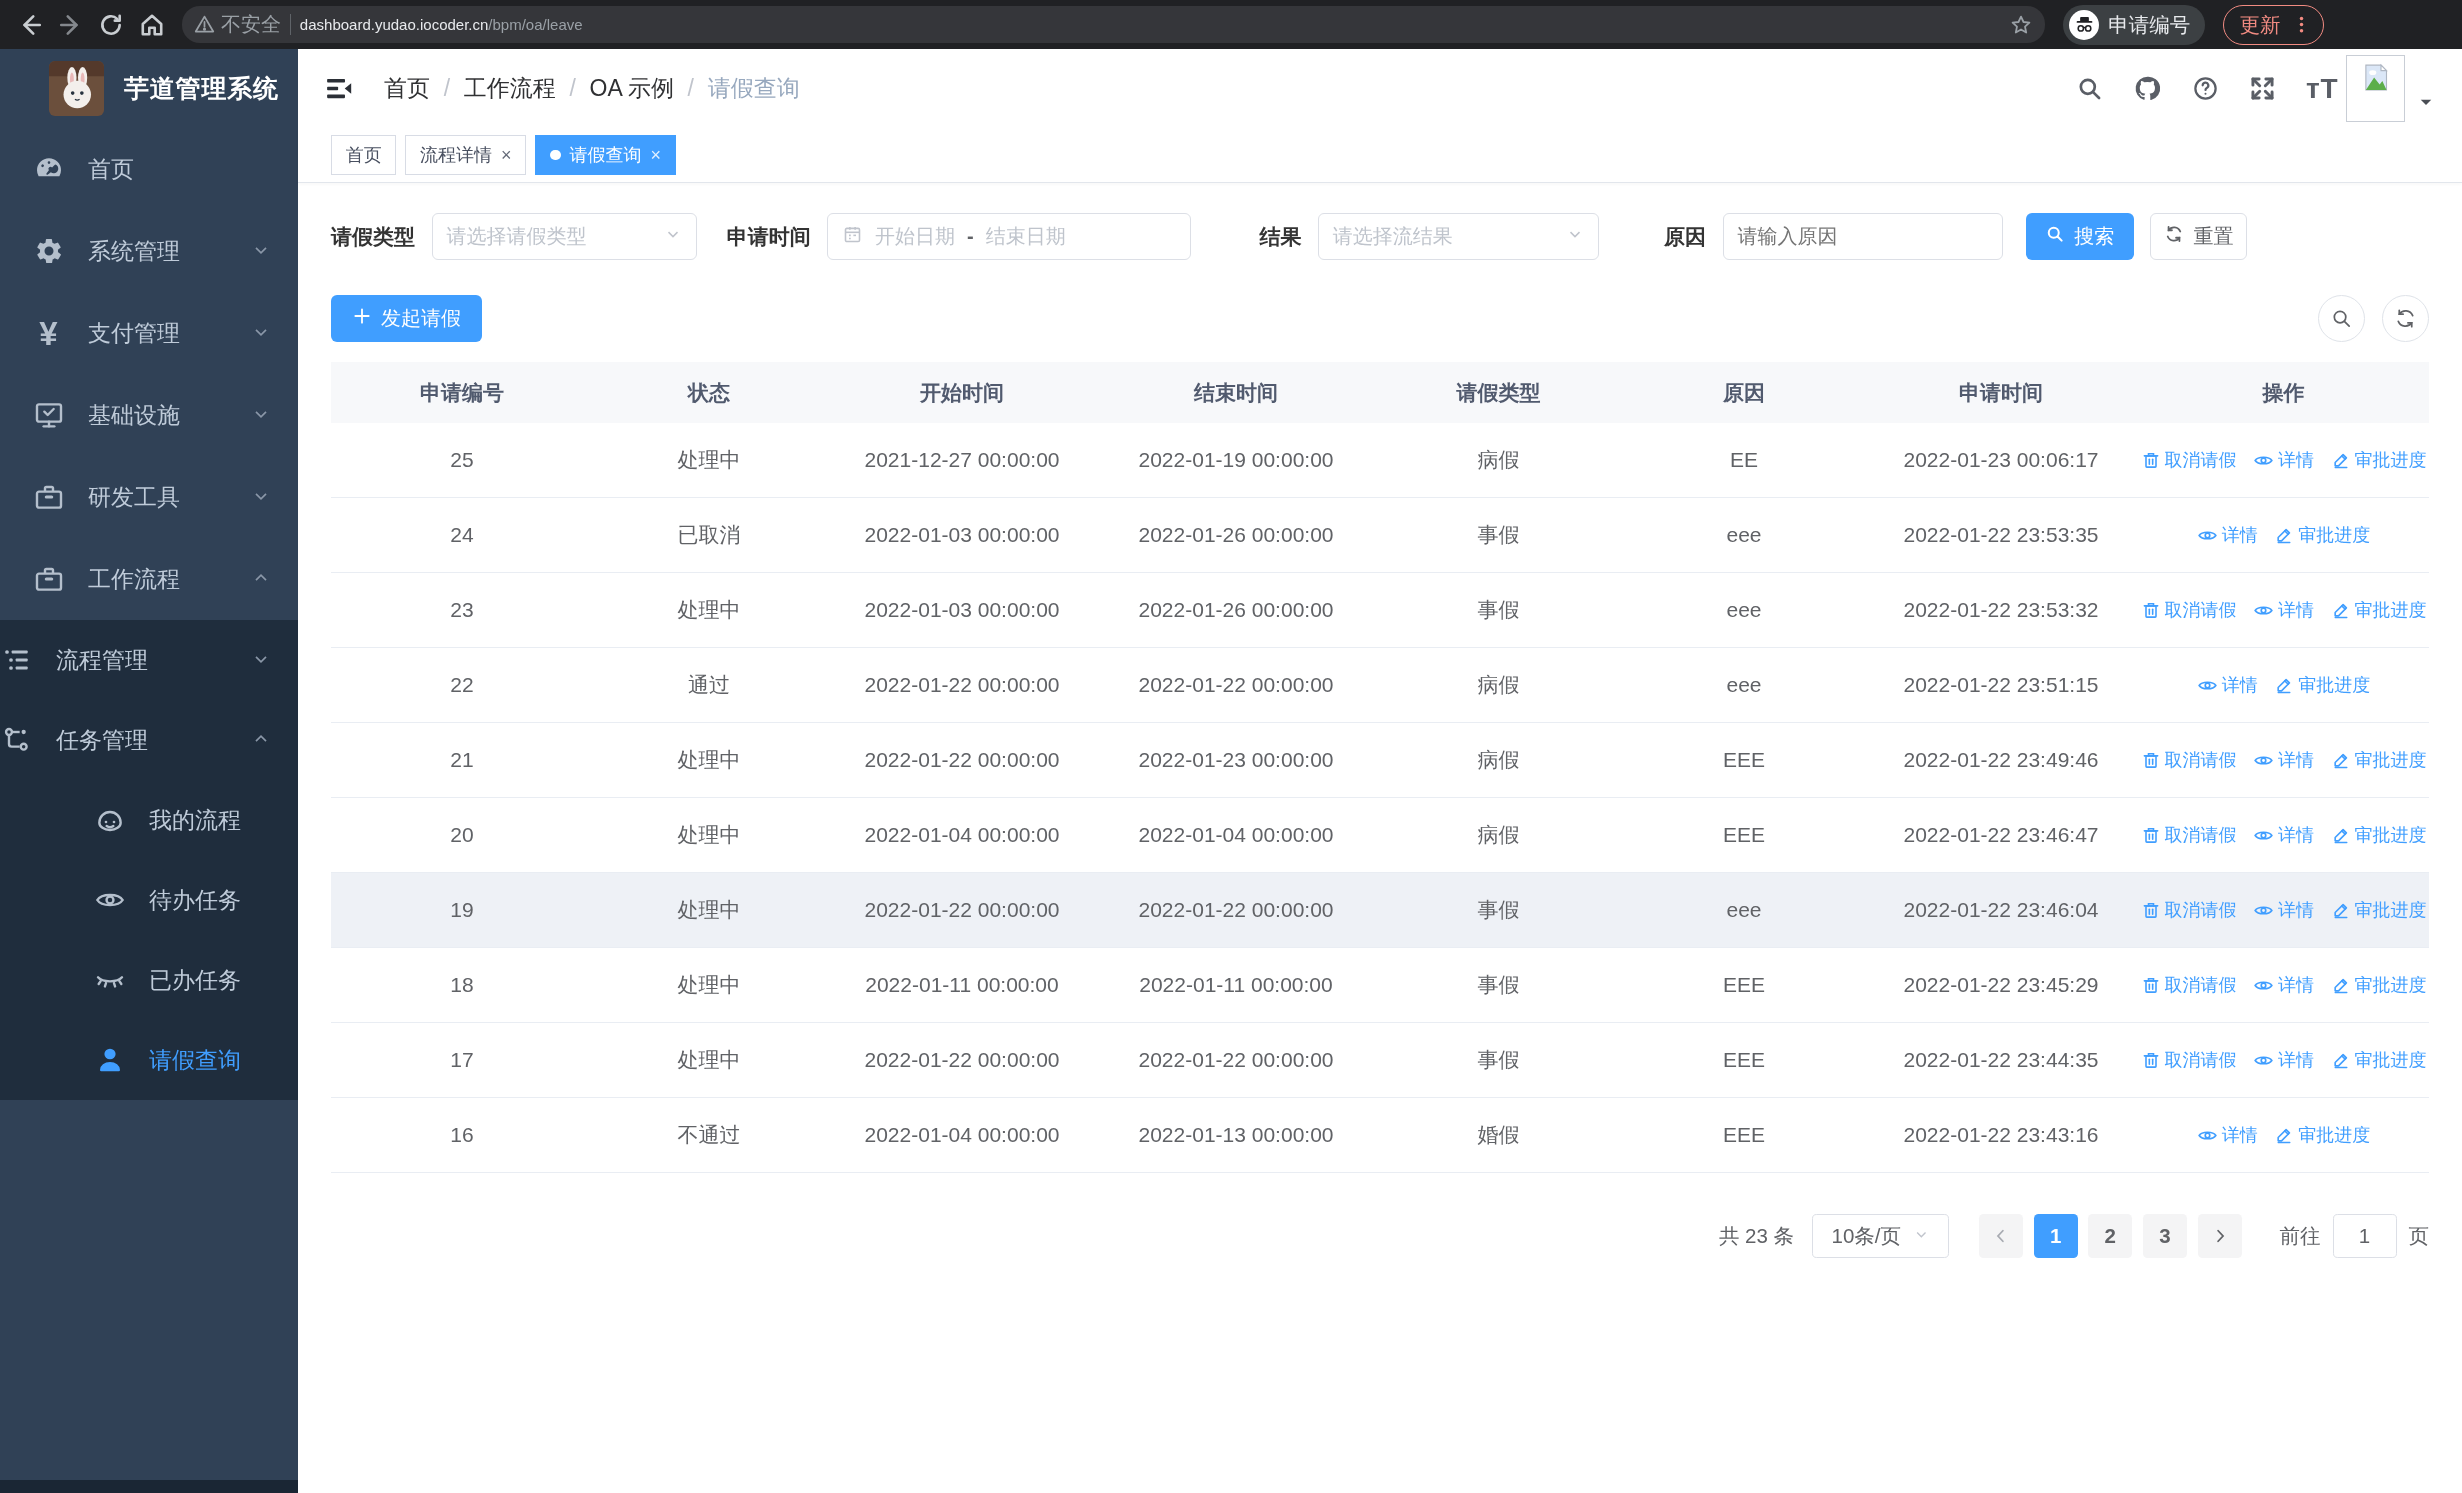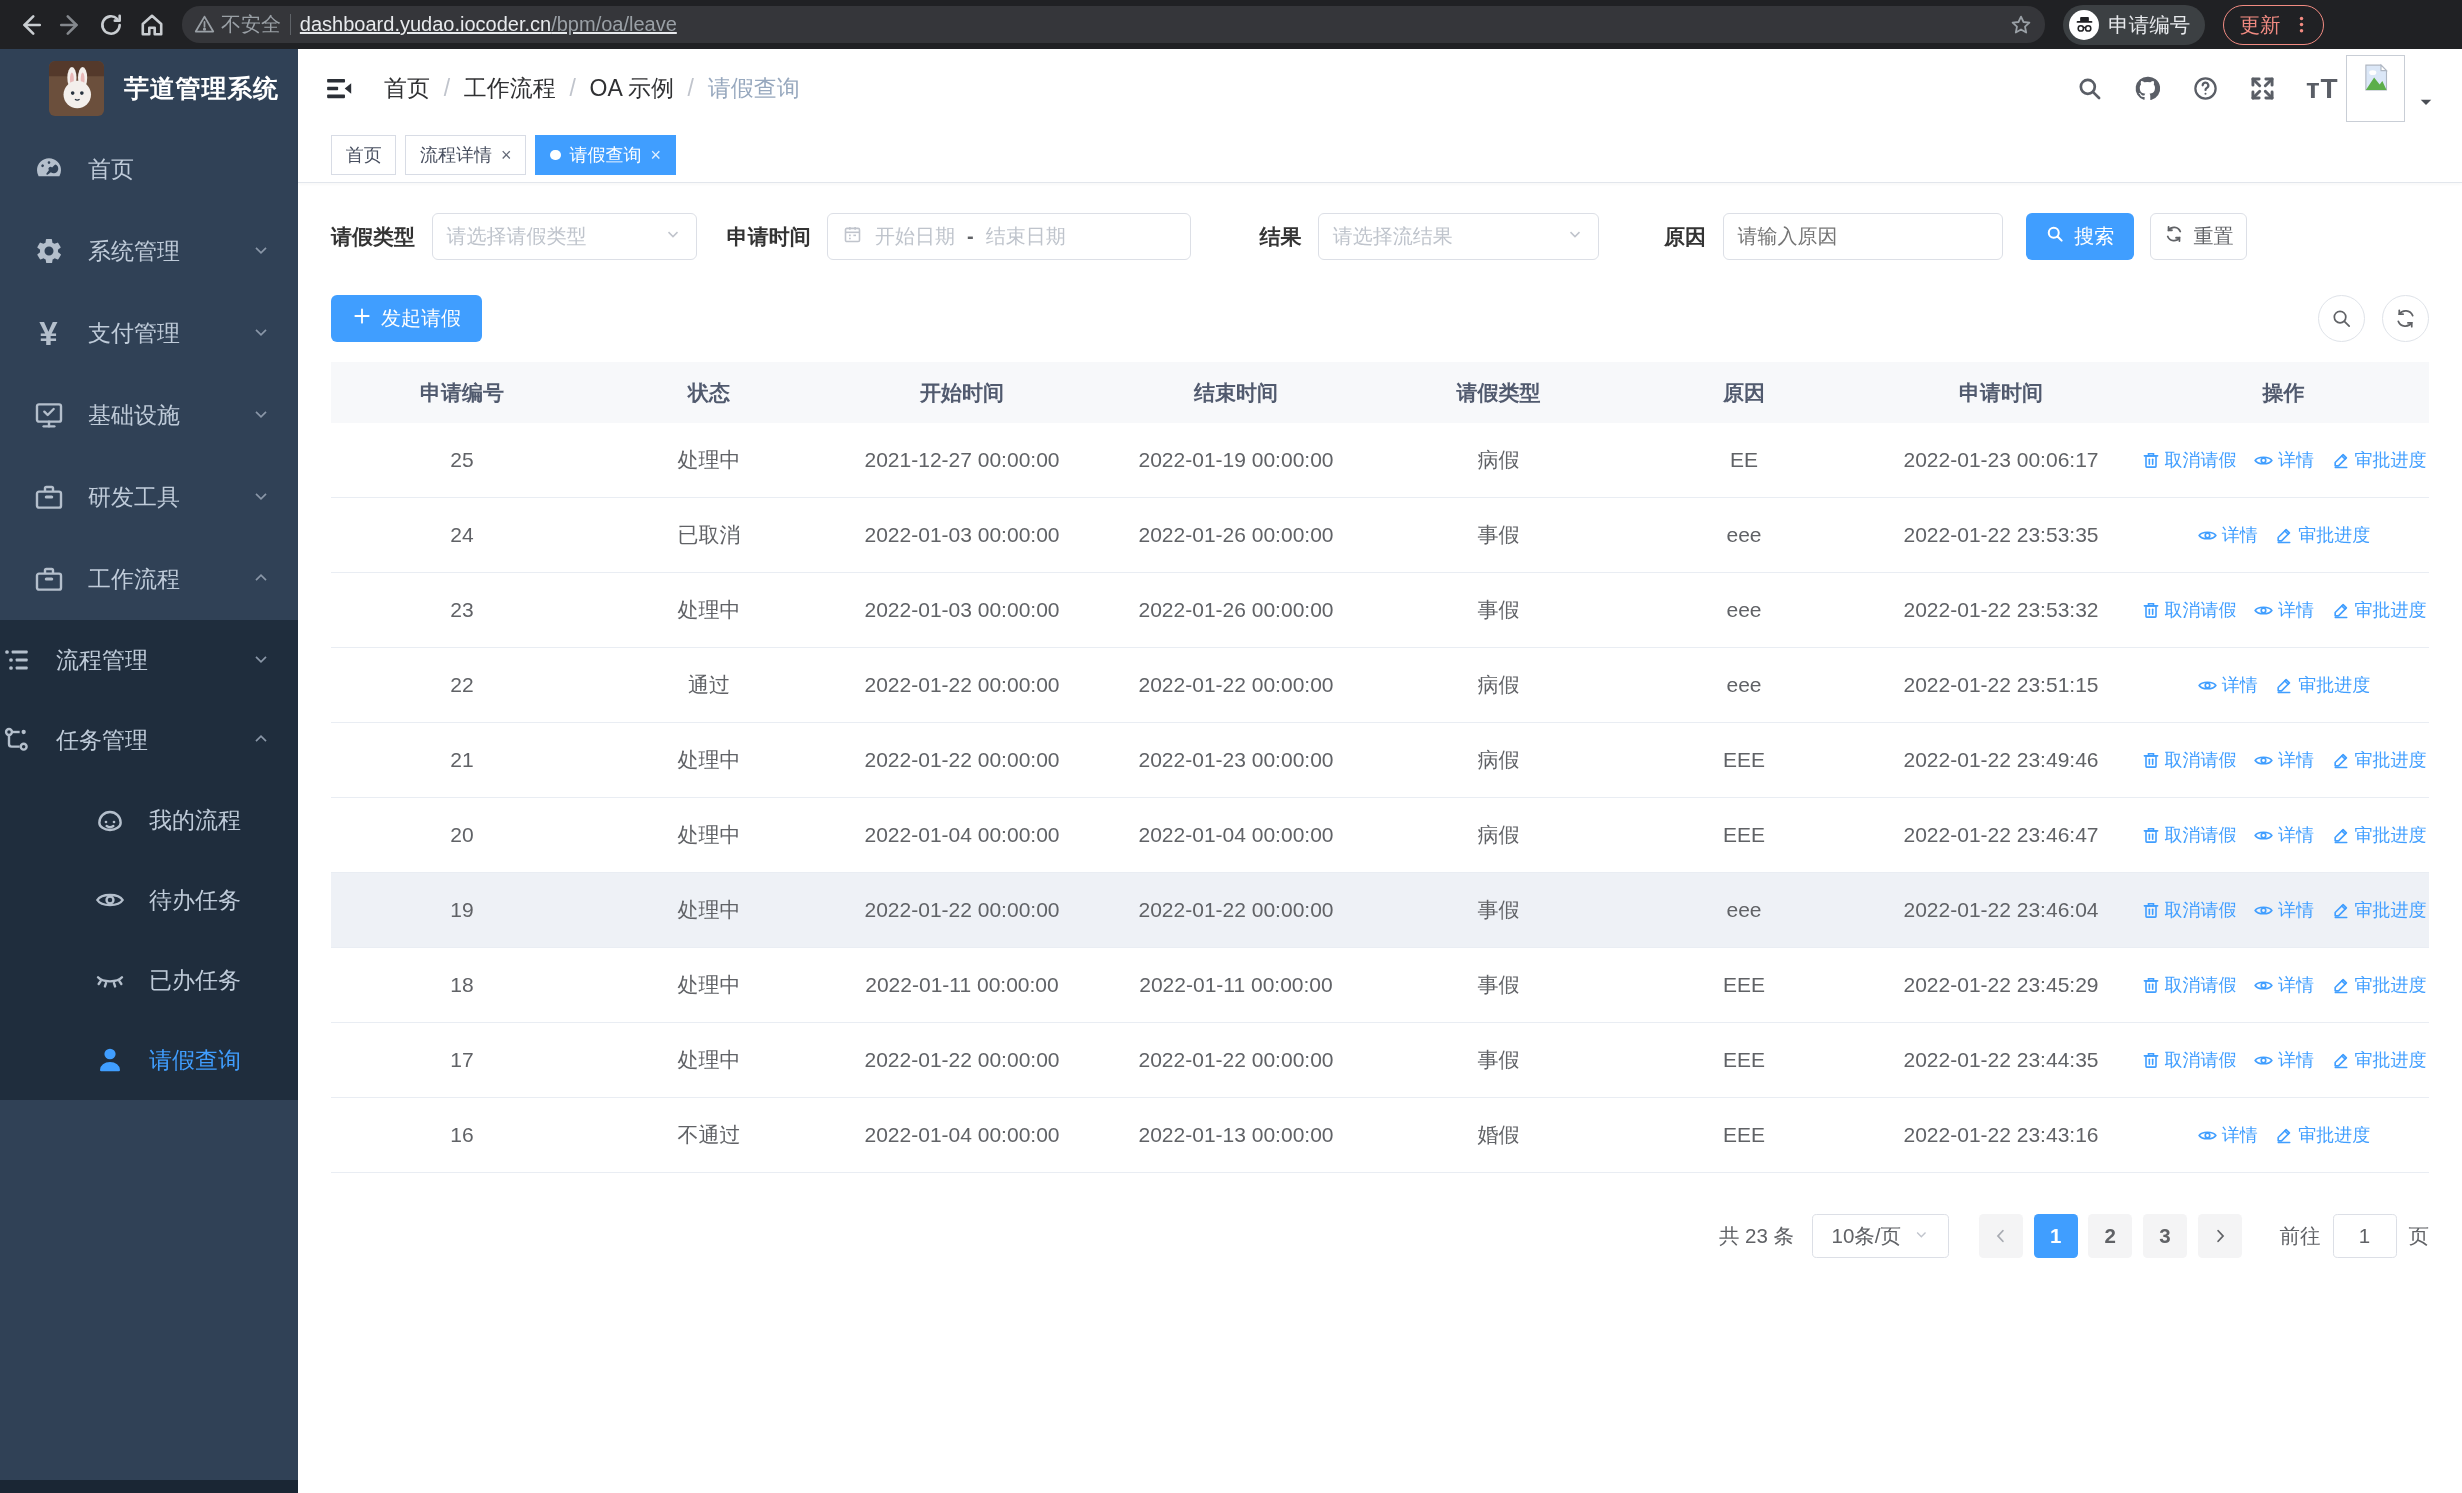--- a/index.html
+++ b/index.html
@@ -6,21 +6,21 @@
   html,body { width:2462px; height:1494px; overflow:hidden; font-family:"Liberation Sans", sans-serif; background:#fff; }
 
   
   .chrome { height:49px; background:#202124; display:flex; align-items:center; padding:0 13.7px; gap:7.6px; }
   .chrome .navbtn { width:33px; height:33px; display:flex; align-items:center; justify-content:center; color:#c9cdd1; flex:0 0 auto; }
   .chrome .navbtn.dim { color:#84888d; }
   .chrome svg { display:block; }
   .omnibox { flex:1 1 auto; max-width:1863px; height:37px; margin-left:6px; background:#35363a; border-radius:18px; display:flex; align-items:center; padding:0 12px; gap:9px; }
   .omnibox .sec { color:#9aa0a6; font-size:20px; display:flex; align-items:center; gap:6px; }
   .omnibox .divider { width:0.8px; height:21px; background:#5f6368; }
-  .omnibox .url { font-size:20px; color:#e8eaed; white-space:nowrap;text-decoration:underline; }
+  .omnibox .url { font-size:15px; color:#e8eaed; white-space:nowrap; }
   .omnibox .url .path { color:#9aa0a6; }
   .omnibox .spacer { flex:1; }
   .star { color:#9aa0a6; }
   .chip-incog { height:40px; background:#3c4043; border-radius:20px; display:flex; align-items:center; gap:9px; padding:0 15px 0 6px; color:#e8eaed; font-size:20.5px; margin-left:10.6px; flex:0 0 auto;}
   .incog-circle { width:30px; height:30px; border-radius:50%; background:#fff; display:flex; align-items:center; justify-content:center; }
   .chip-update { height:40px; border:1.5px solid #f28b82; border-radius:20px; display:flex; align-items:center; gap:10.6px; padding:0 10.6px 0 15px; color:#f28b82; font-size:20.5px; margin-left:10.6px; flex:0 0 auto; }
 
   
   .app { display:flex; height:1445px; }
   .sidebar { width:298px; background:#304156; color:#bfcbd9; flex:0 0 auto; display:flex; flex-direction:column; }

